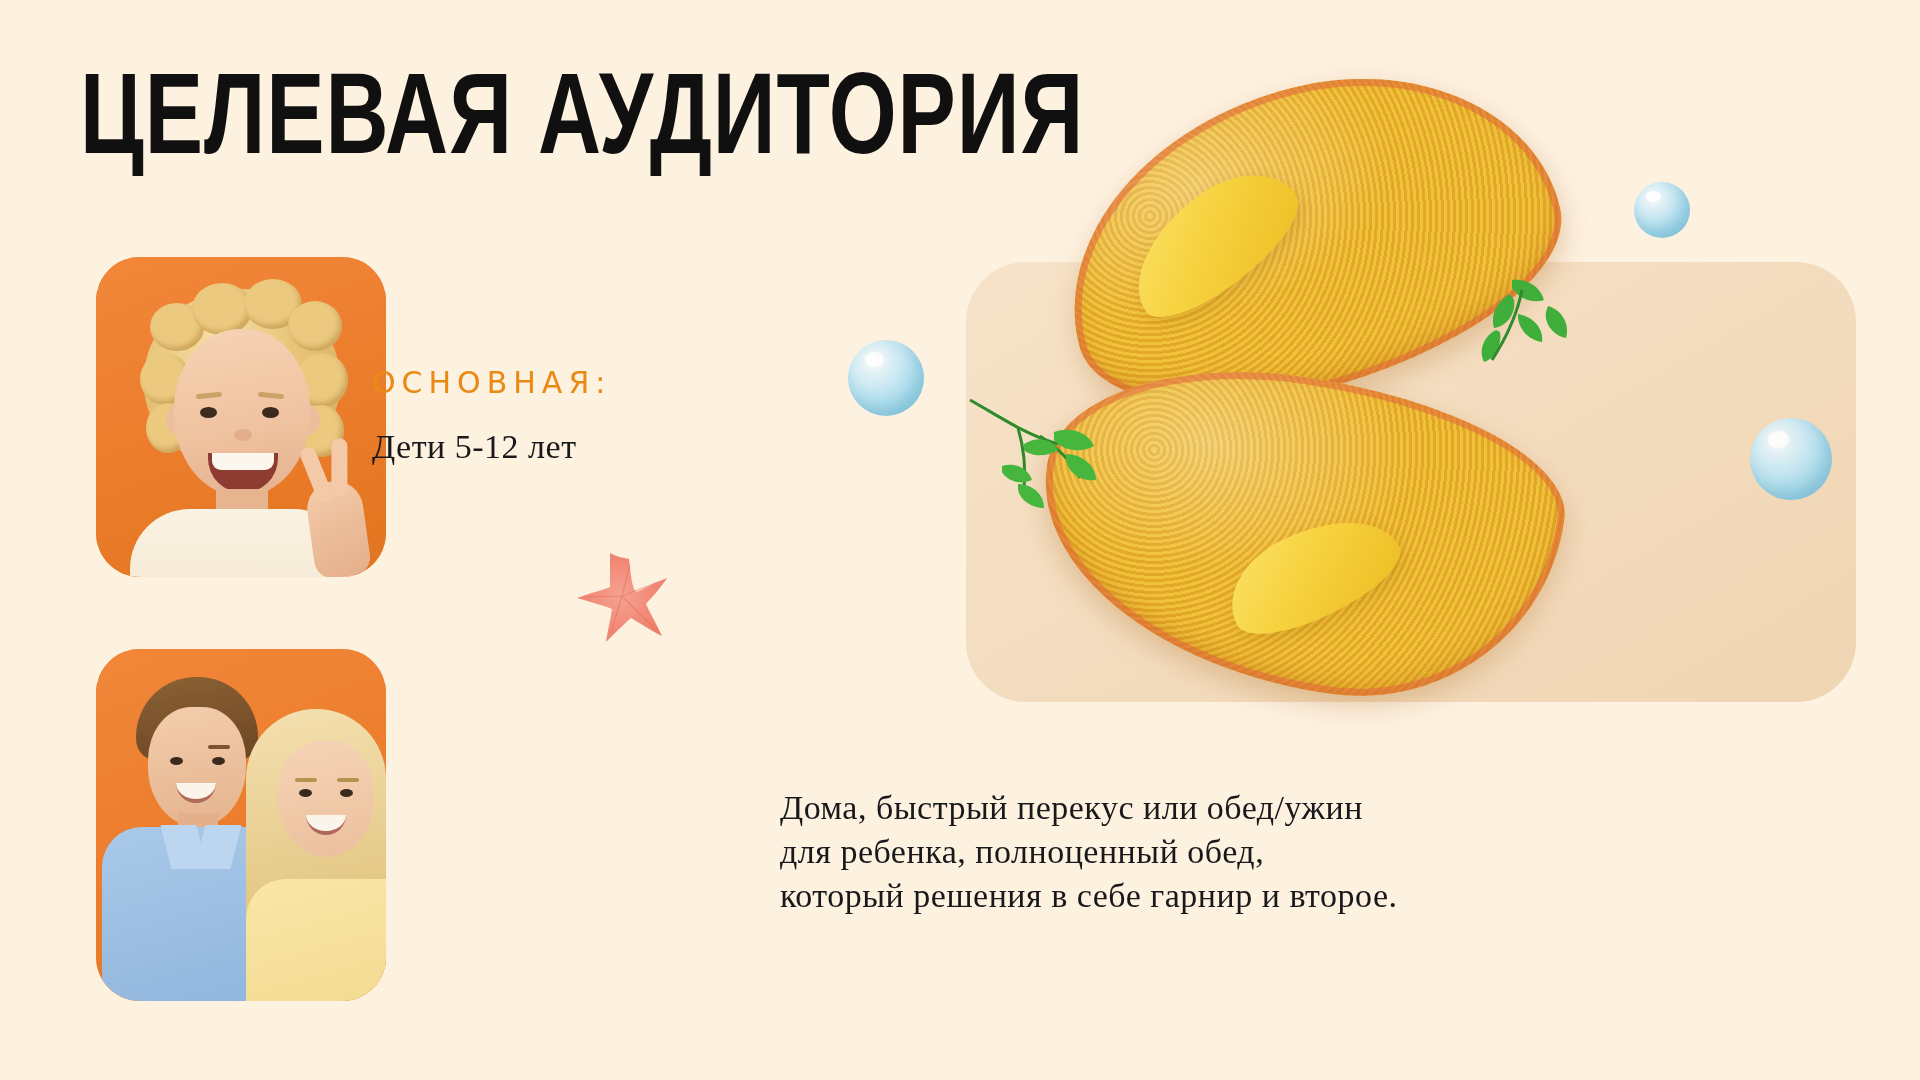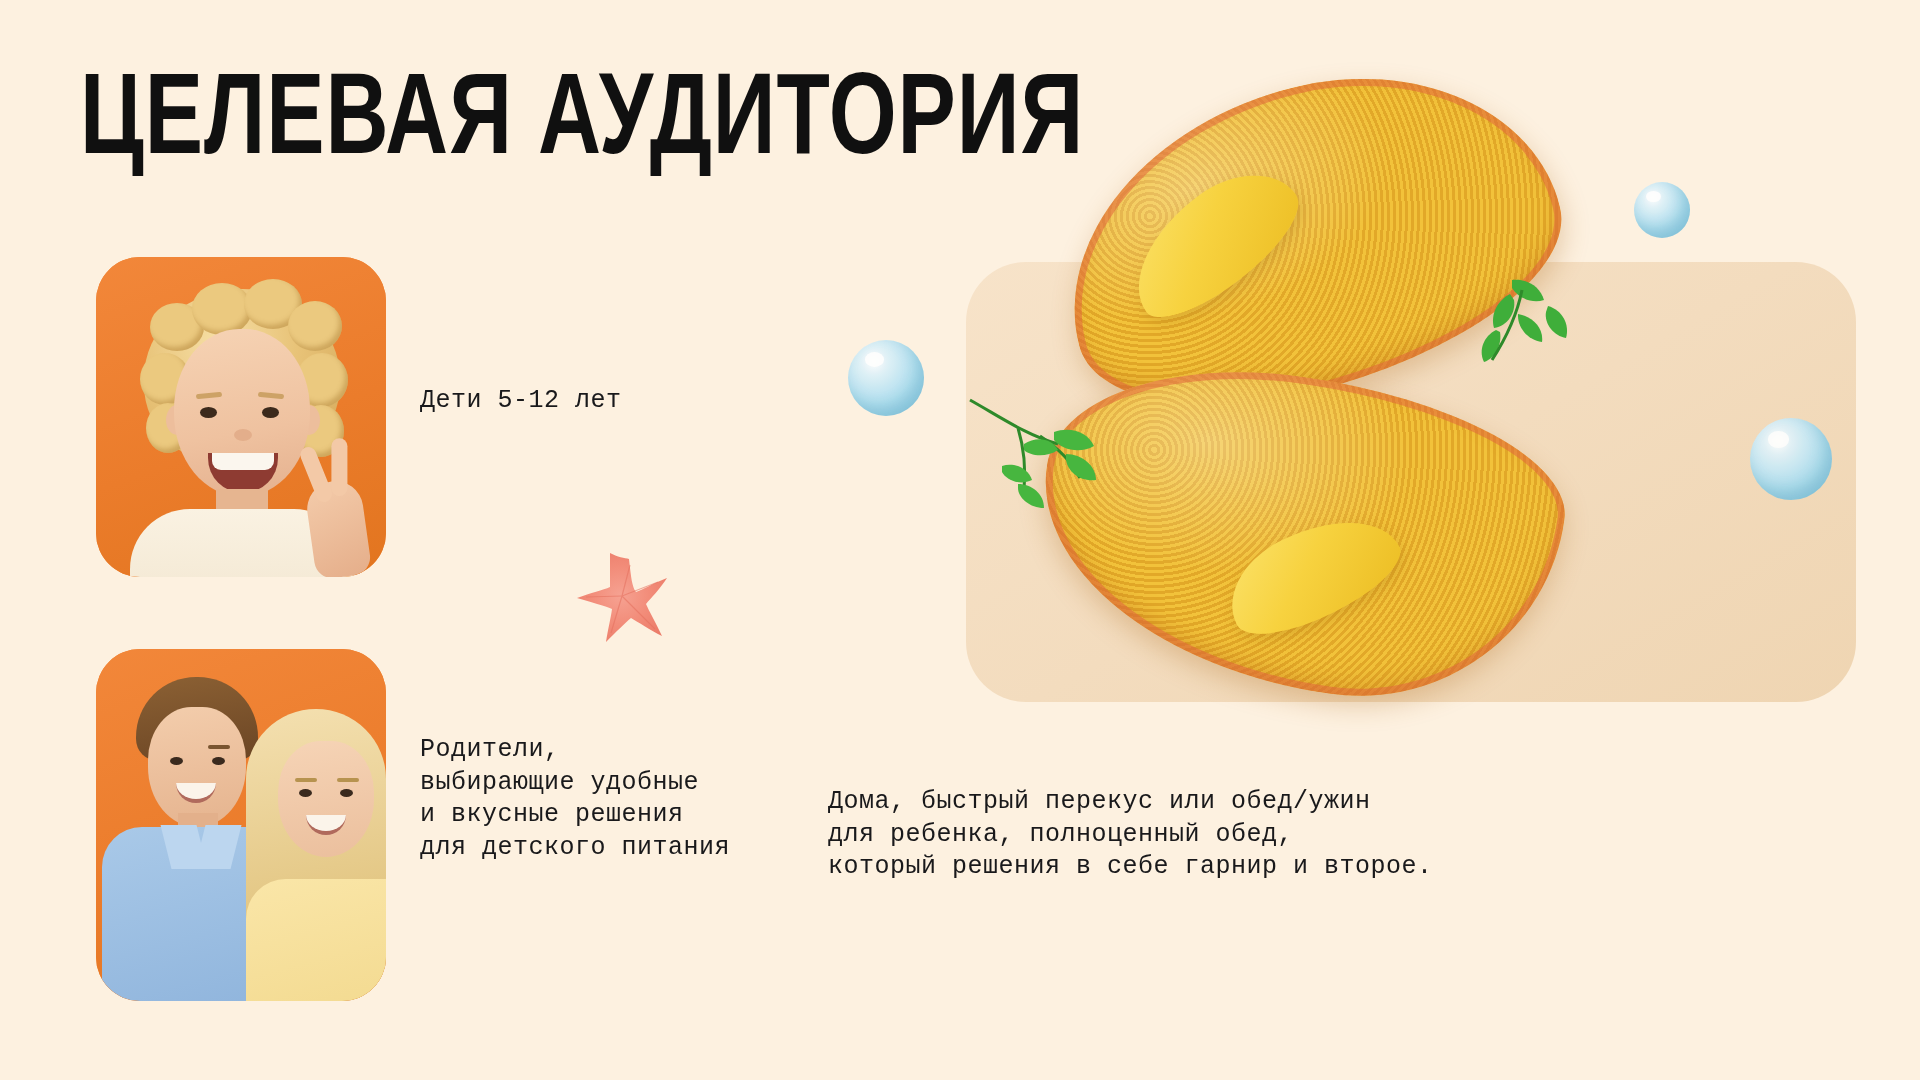--- a/index.html
+++ b/index.html
@@ -89,27 +89,26 @@
   .blk { position:absolute; }
   .heading {
     font-family:"DejaVu Sans", sans-serif;
     color:#E98A15;
     font-size:30px;
     letter-spacing:6px;
     line-height:1.33;
     white-space:pre-line;
   }
   .body {
-    font-family:Liberation Mono, monospace;
+    font-family:Liberation Serif, serif;
     color:#19191B;
-    font-size:25px;
+    font-size:34px;
     letter-spacing:.5px;
     line-height:1.30;
     white-space:pre-line;
-    margin-left:48px;
   }
   .blk-primary   { left:372px; top:363px; }
   .blk-primary .body { margin-top:22px; }
   .blk-influence { left:372px; top:712px; }
   .blk-influence .body { margin-top:22px; }
   .blk-format    { left:780px; top:764px; }
   .blk-format .body { margin-top:22px; }
 
   
   .starfish { position:absolute; left:572px; top:549px; width:100px; height:96px; }
@@ -246,28 +245,25 @@
     <g stroke="#E4705E" stroke-width="1.2" opacity=".55" fill="none">
       <path d="M50 47 L58 16"></path>
         <path d="M50 47 L86 33"></path>
       <path d="M50 47 L83 80"></path>
         <path d="M50 47 L39 84"></path>
         <path d="M50 47 L14 48"></path>
     </g>
   </svg>
 
   <div class="blk blk-primary">
+    <div class="heading">ОСНОВНАЯ:</div>
     <div class="body">Дети 5-12 лет</div>
   </div>
 
   <div class="blk blk-influence">
-    <div class="body">Родители,
-выбирающие удобные
-и вкусные решения
-для детского питания</div>
   </div>
 
   <div class="blk blk-format">
     <div class="body">Дома, быстрый перекус или обед/ужин
 для ребенка, полноценный обед,
 который решения в себе гарнир и второе.</div>
   </div>
 
   <div class="food-panel"></div>
 

